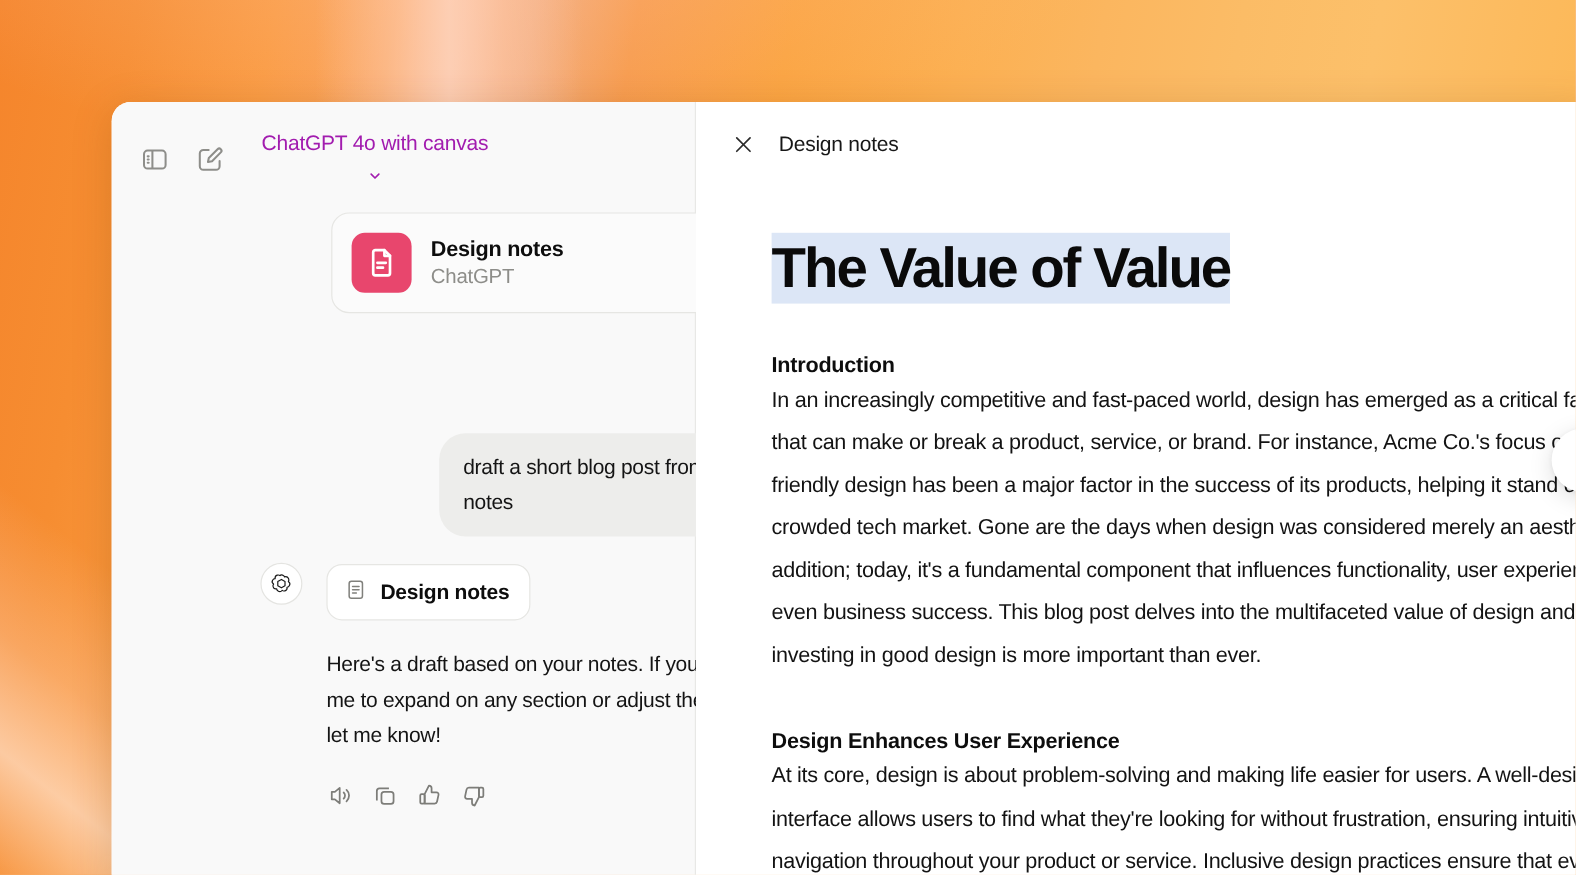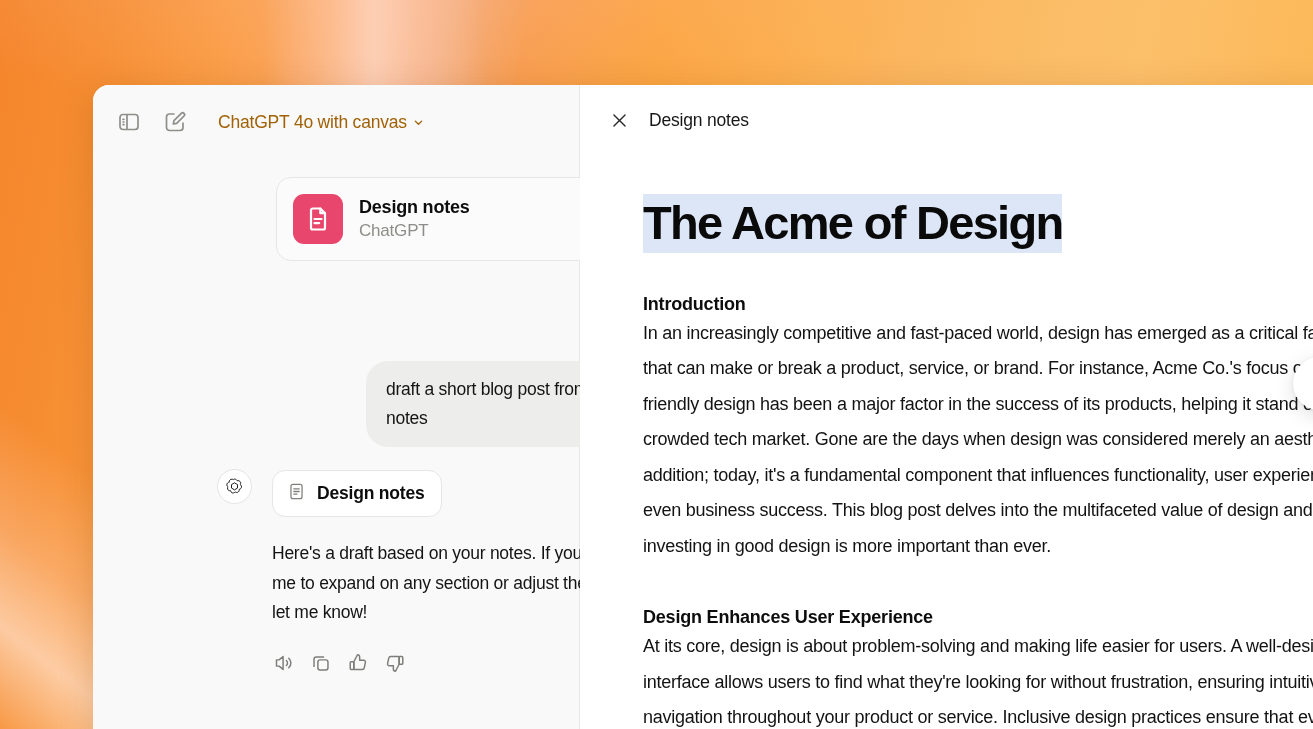--- a/index.html
+++ b/index.html
@@ -55,21 +55,21 @@
     position:relative;box-sizing:border-box;
   }
   #chat-toolbar{display:flex;align-items:center;gap:10px;padding:19px 0 0 18px;}
   .tb-icon{
     width:36px;height:36px;border-radius:8px;display:flex;
     align-items:center;justify-content:center;color:#8e8e8a;cursor:pointer;
   }
   #model-picker{
     display:flex;align-items:center;gap:6px;margin-left:6px;
     padding:5px 9px;border-radius:9px;cursor:pointer;
-    color:#a16207;font-size:17.5px;letter-spacing:-.2px;white-space:nowrap;
+    color:#a21caf;font-size:17.5px;letter-spacing:-.2px;white-space:nowrap;flex-direction:column;
   }
   .chev{width:11px;height:11px;}
   
   #doc-card{
     position:absolute;left:183px;top:92px;width:366px;height:84px;
     box-sizing:border-box;background:#fbfbfb;border:1px solid #e6e6e3;
     border-radius:15px;display:flex;align-items:center;gap:16px;padding:0 16px;
   }
   #doc-card-icon{
     width:50px;height:50px;border-radius:11px;background:#e8466d;
@@ -249,21 +249,21 @@
         <svg width="19" height="19" viewBox="0 0 24 24" fill="none" stroke="currentColor" stroke-width="1.8" stroke-linecap="round">
           <line x1="5" y1="5" x2="19" y2="19"></line>
             <line x1="19" y1="5" x2="5" y2="19"></line>
         </svg>
       </div>
       <div id="canvas-title">Design notes</div>
     </div>
 
     <div id="doc-body">
       <div>
-        <span id="doc-h1">The Acme of Design</span>
+        <span id="doc-h1">The Value of Value</span>
       </div>
 
       <h2 class="doc-h2">Introduction</h2>
       <p class="doc-p">In an increasingly competitive and fast-paced world, design has emerged as a critical factor</p>
       <p class="doc-p">that can make or break a product, service, or brand. For instance, Acme Co.'s focus on user-</p>
       <p class="doc-p">friendly design has been a major factor in the success of its products, helping it stand out in a</p>
       <p class="doc-p">crowded tech market. Gone are the days when design was considered merely an aesthetic</p>
       <p class="doc-p">addition; today, it's a fundamental component that influences functionality, user experience, and</p>
       <p class="doc-p">even business success. This blog post delves into the multifaceted value of design and why</p>
       <p class="doc-p">investing in good design is more important than ever.</p>

